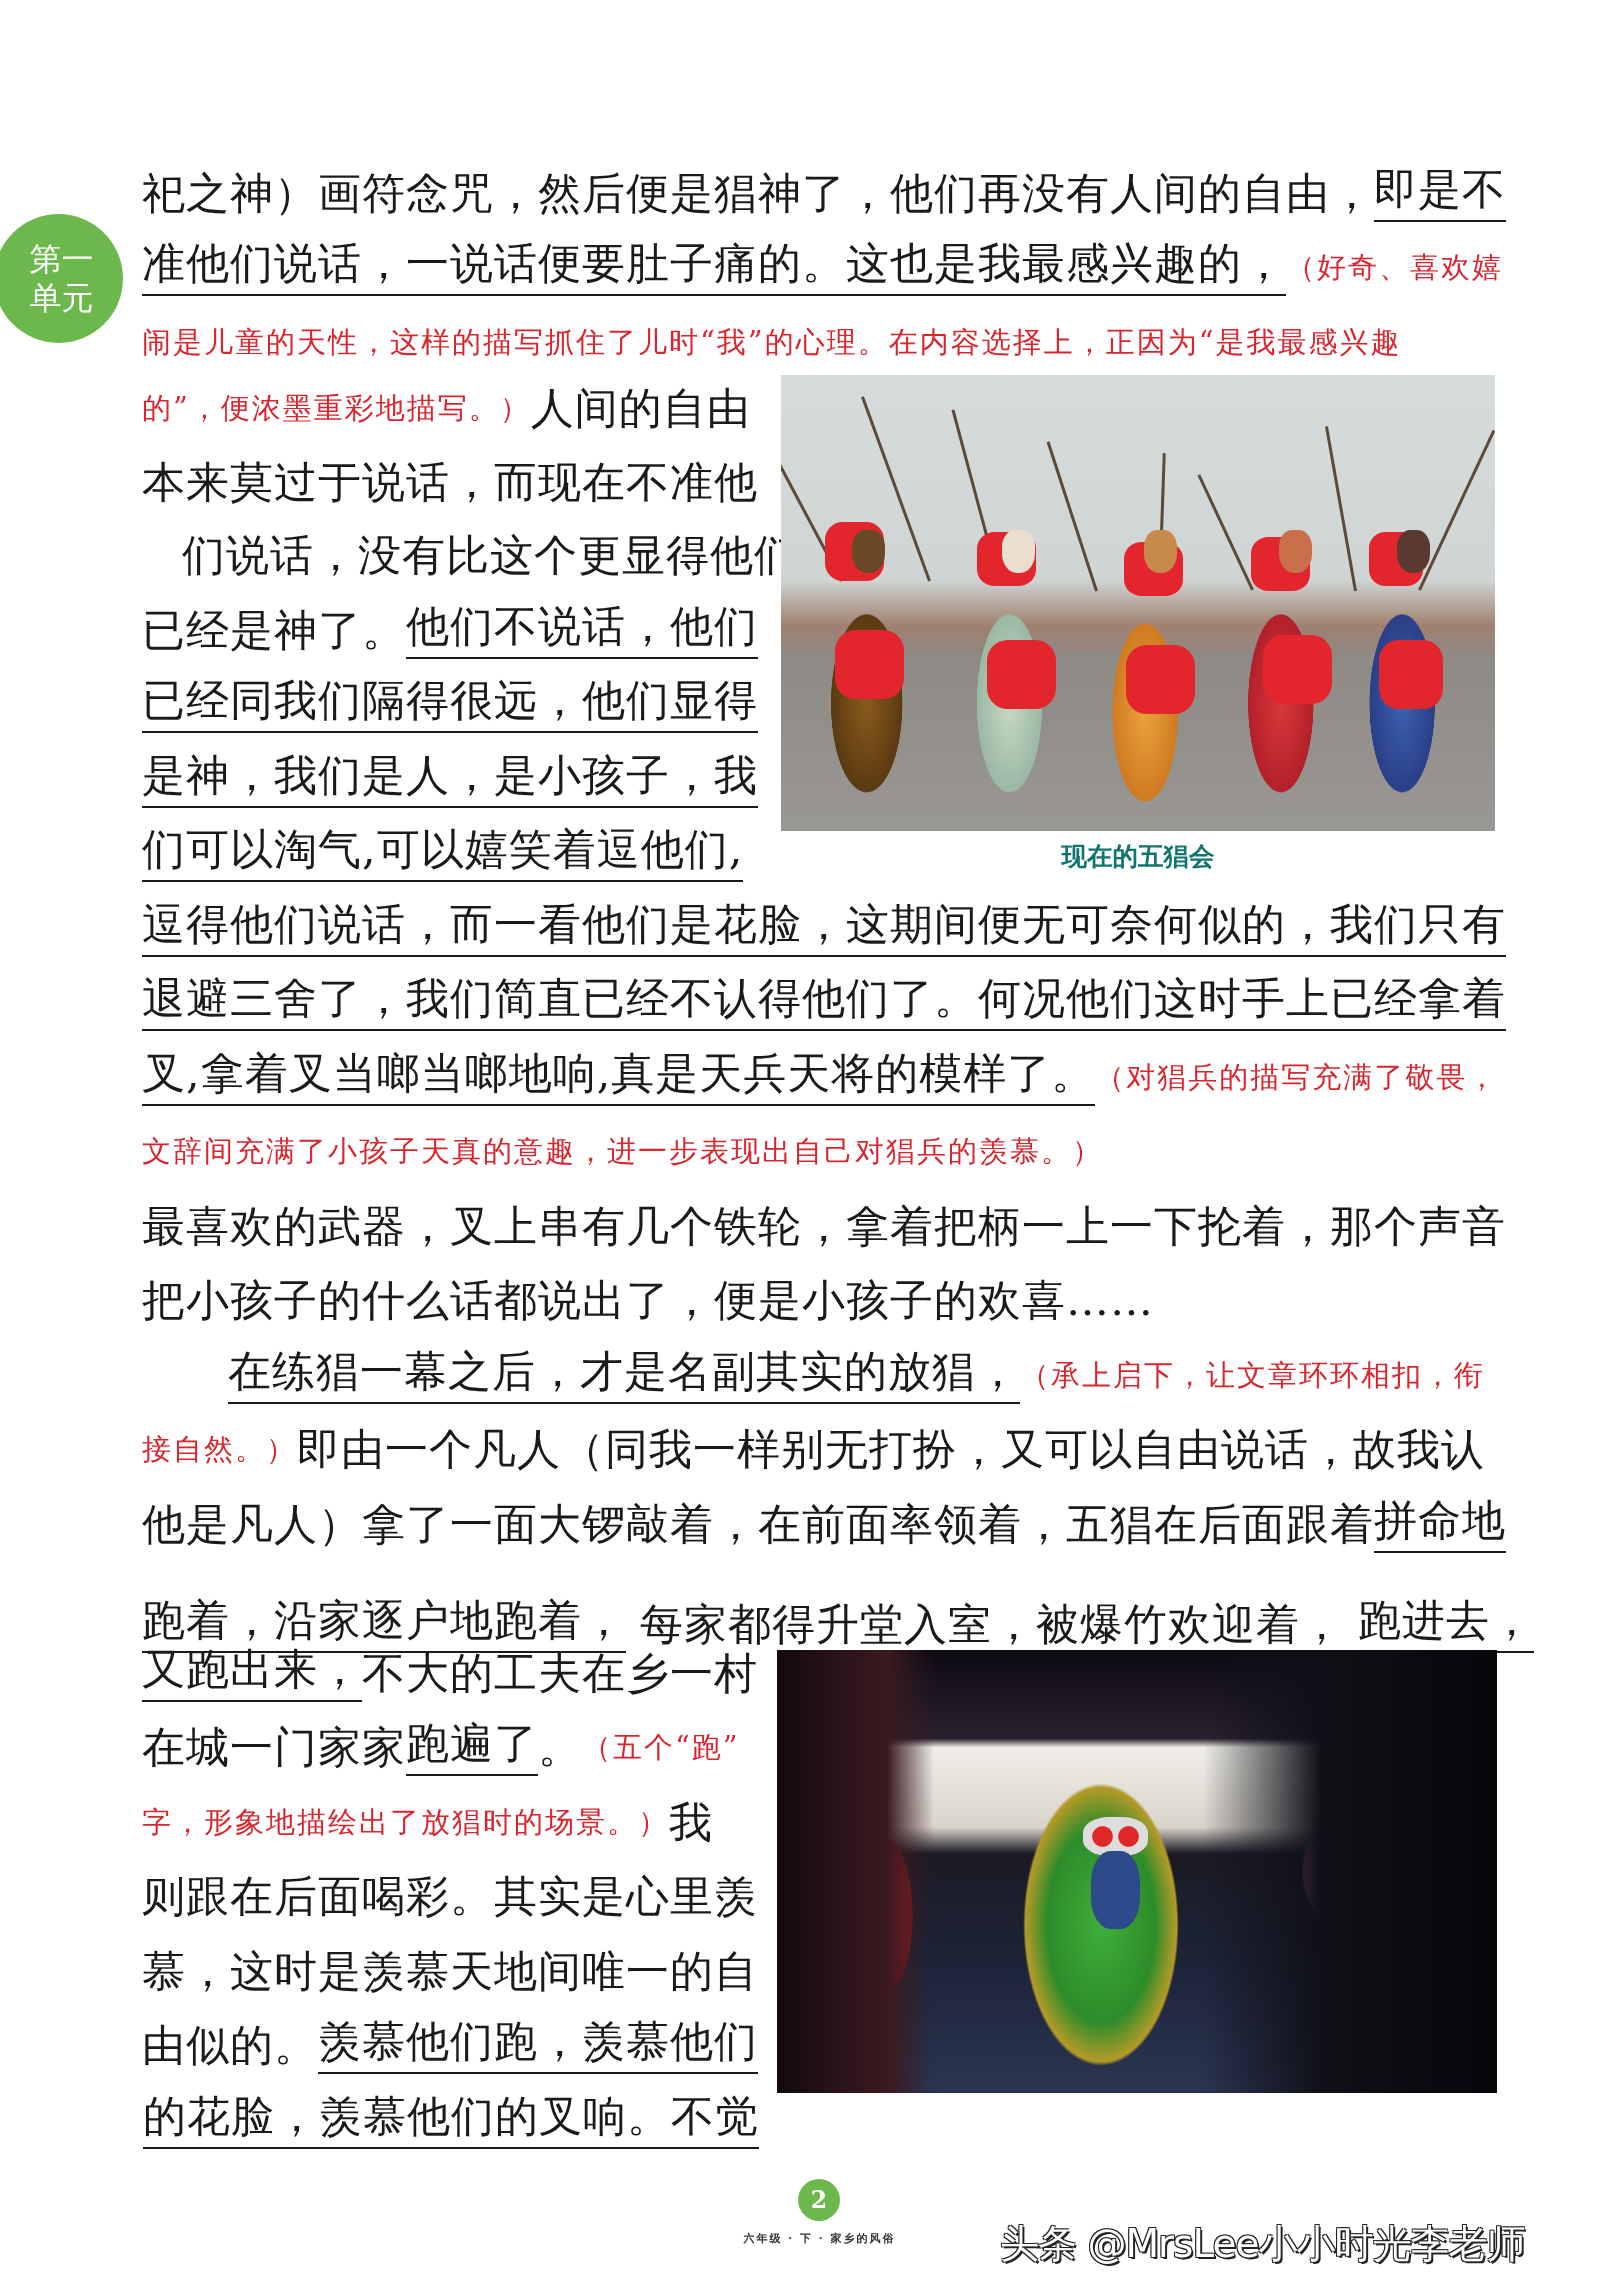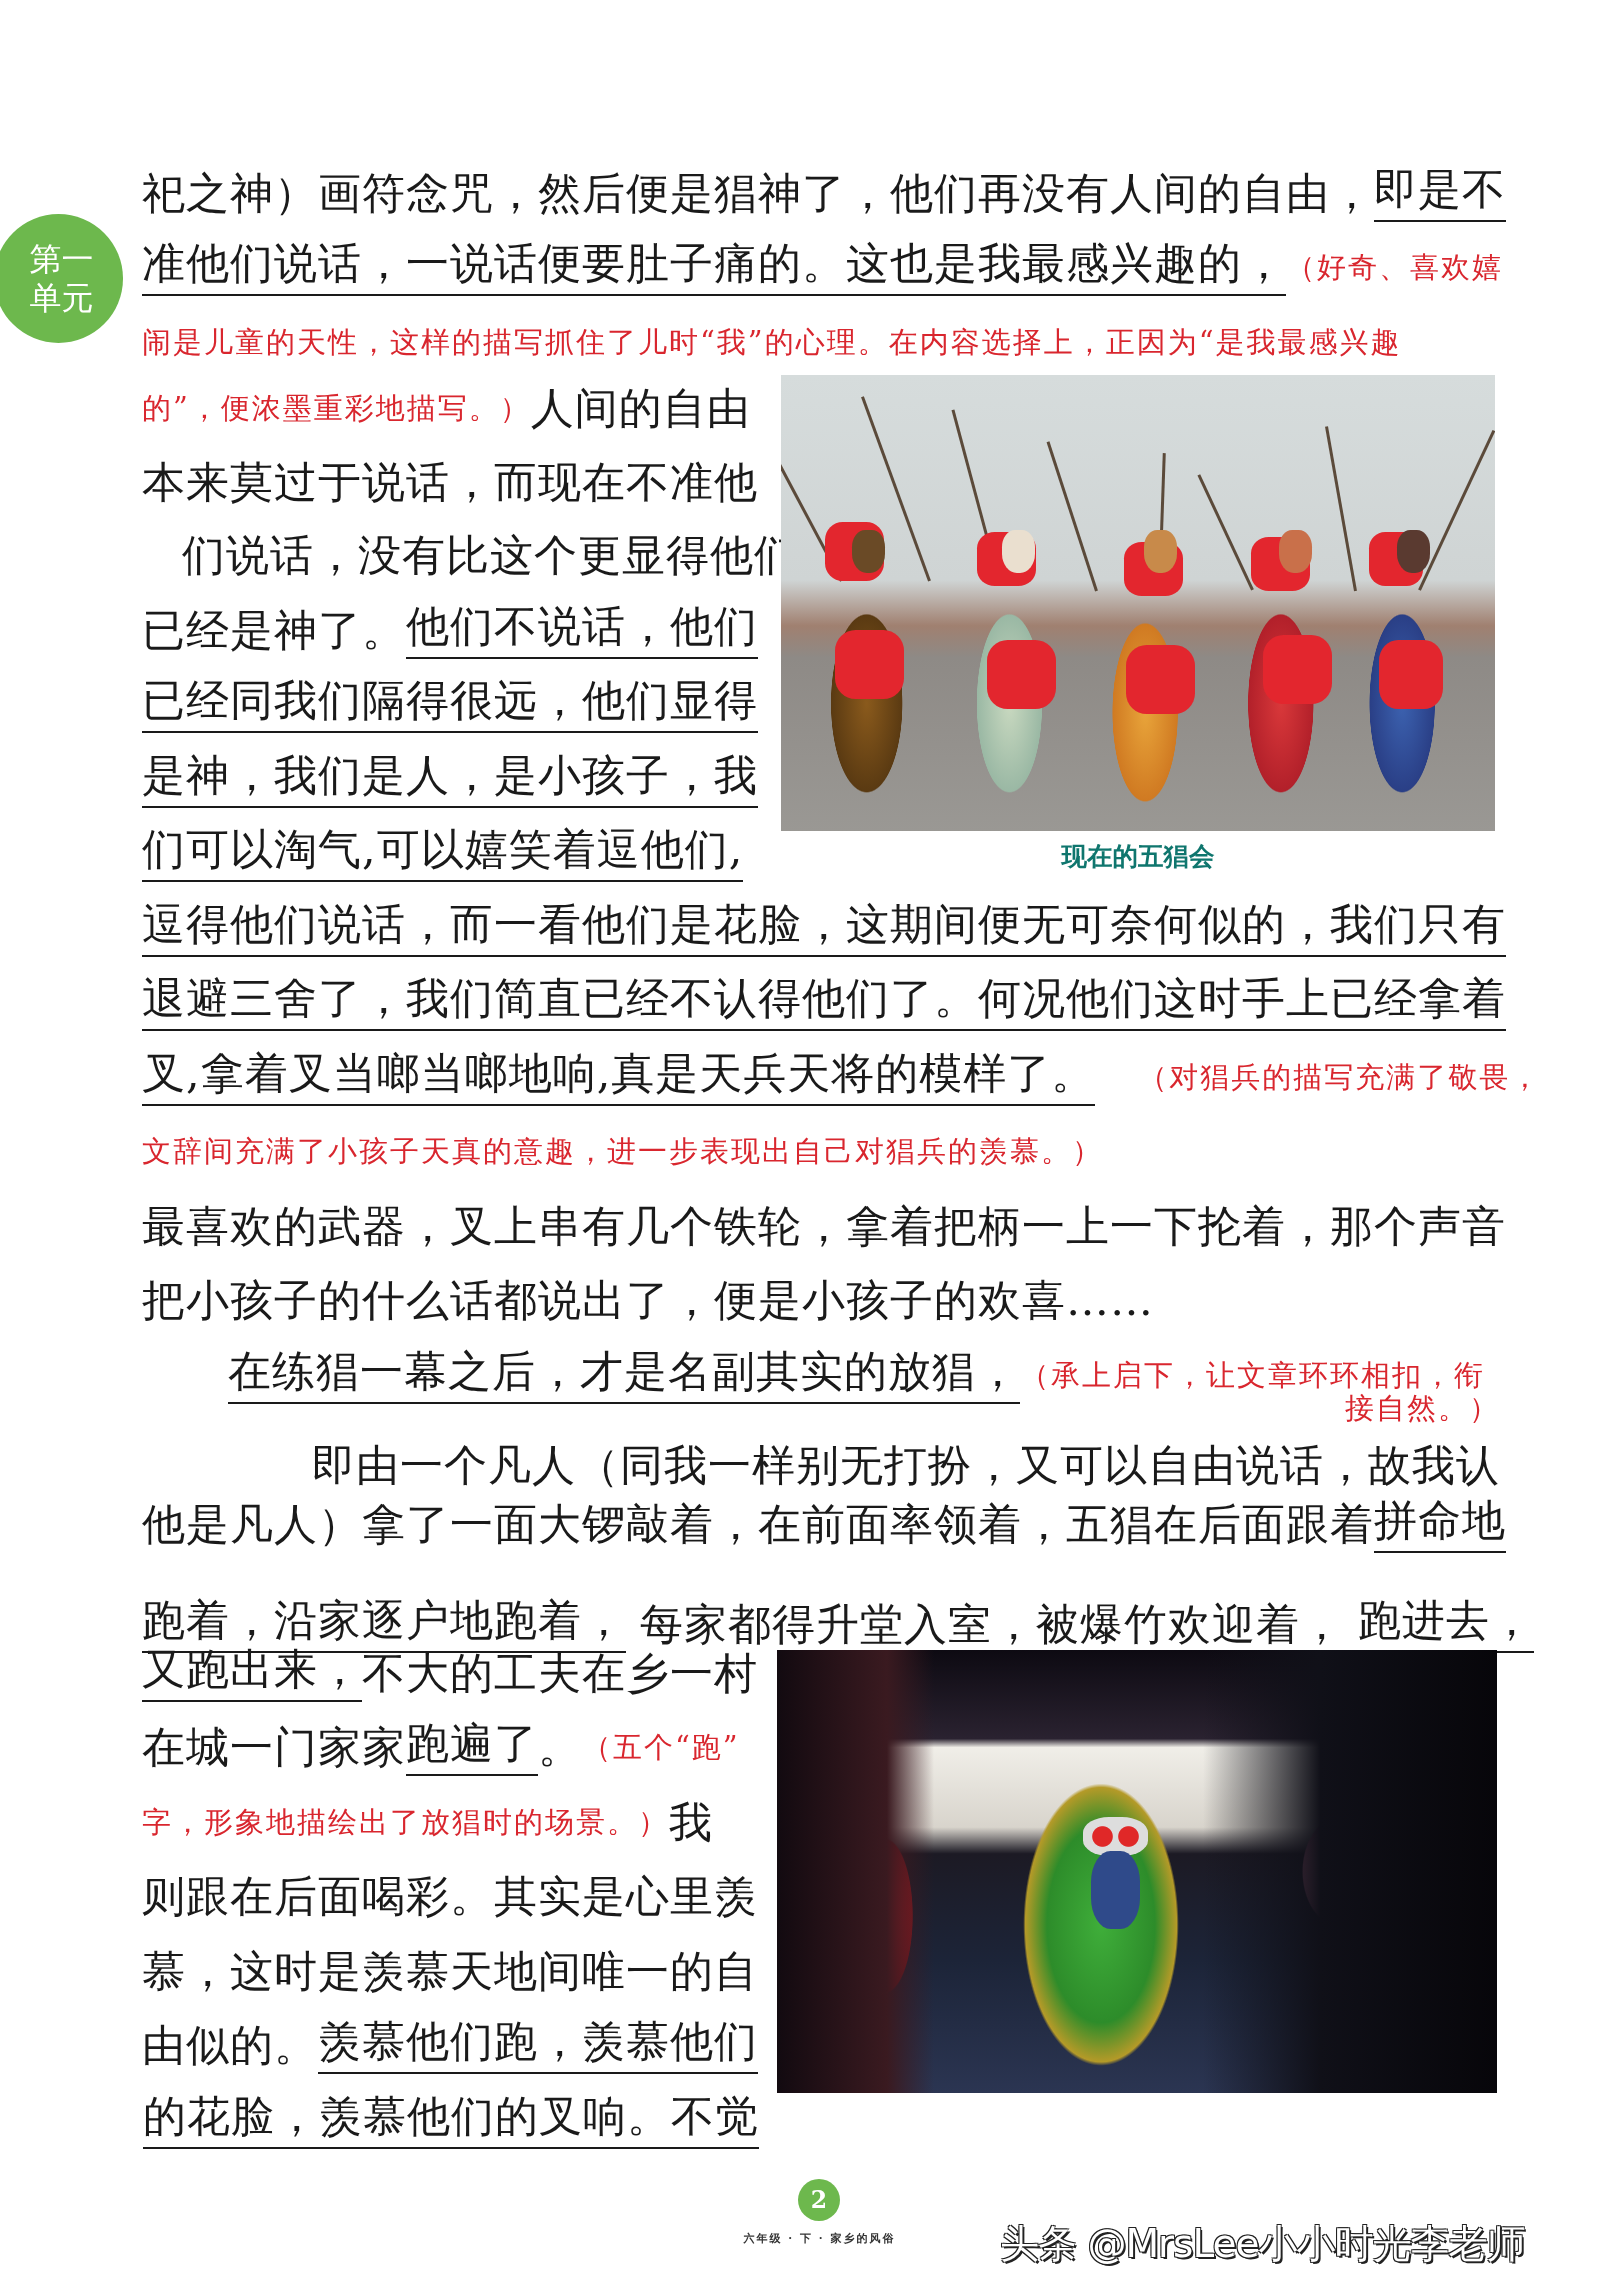--- a/index.html
+++ b/index.html
@@ -92,38 +92,38 @@
       </div>
       <div class="line narrow" style="top: 817px; width: 617px;">
         <span class="seg u">们可以淘气,可以嬉笑着逗他们,</span>
       </div>
       <div class="line" style="top: 892px;">
         <span class="seg u">逗得他们说话，而一看他们是花脸，这期间便无可奈何似的，我们只有</span>
       </div>
       <div class="line" style="top: 966px;">
         <span class="seg u">退避三舍了，我们简直已经不认得他们了。何况他们这时手上已经拿着</span>
       </div>
-      <div class="line" style="top: 1041px; gap: 43px;">
+      <div class="line" style="top: 1041px;">
         <span class="seg u">叉,拿着叉当啷当啷地响,真是天兵天将的模样了。</span>
         <span class="seg note">（对猖兵的描写充满了敬畏，</span>
       </div>
       <div class="line" style="top: 1115px;">
         <span class="seg note">文辞间充满了小孩子天真的意趣，进一步表现出自己对猖兵的羡慕。）</span>
       </div>
       <div class="line" style="top: 1190px;">
         <span class="seg">最喜欢的武器，叉上串有几个铁轮，拿着把柄一上一下抡着，那个声音</span>
       </div>
       <div class="line" style="top: 1264px;">
         <span class="seg">把小孩子的什么话都说出了，便是小孩子的欢喜……</span>
       </div>
       <div class="line" style="top: 1339px; padding-left: 86px;">
         <span class="seg u">在练猖一幕之后，才是名副其实的放猖，</span>
         <span class="seg note">（承上启下，让文章环环相扣，衔</span>
       </div>
-      <div class="line" style="top: 1380px; flex-direction: column;">
+      <div class="line" style="top: 1413px;">
         <span class="seg note">接自然。）</span>
         <span class="seg">即由一个凡人（同我一样别无打扮，又可以自由说话，故我认</span>
       </div>
       <div class="line" style="top: 1488px;">
         <span class="seg">他是凡人）拿了一面大锣敲着，在前面率领着，五猖在后面跟着</span>
         <span class="seg u">拼命地</span>
       </div>
       <div class="line" style="top: 1588px; gap: 14px;">
         <span class="seg u">跑着，沿家逐户地跑着，</span>
         <span class="seg">每家都得升堂入室，被爆竹欢迎着，</span>

